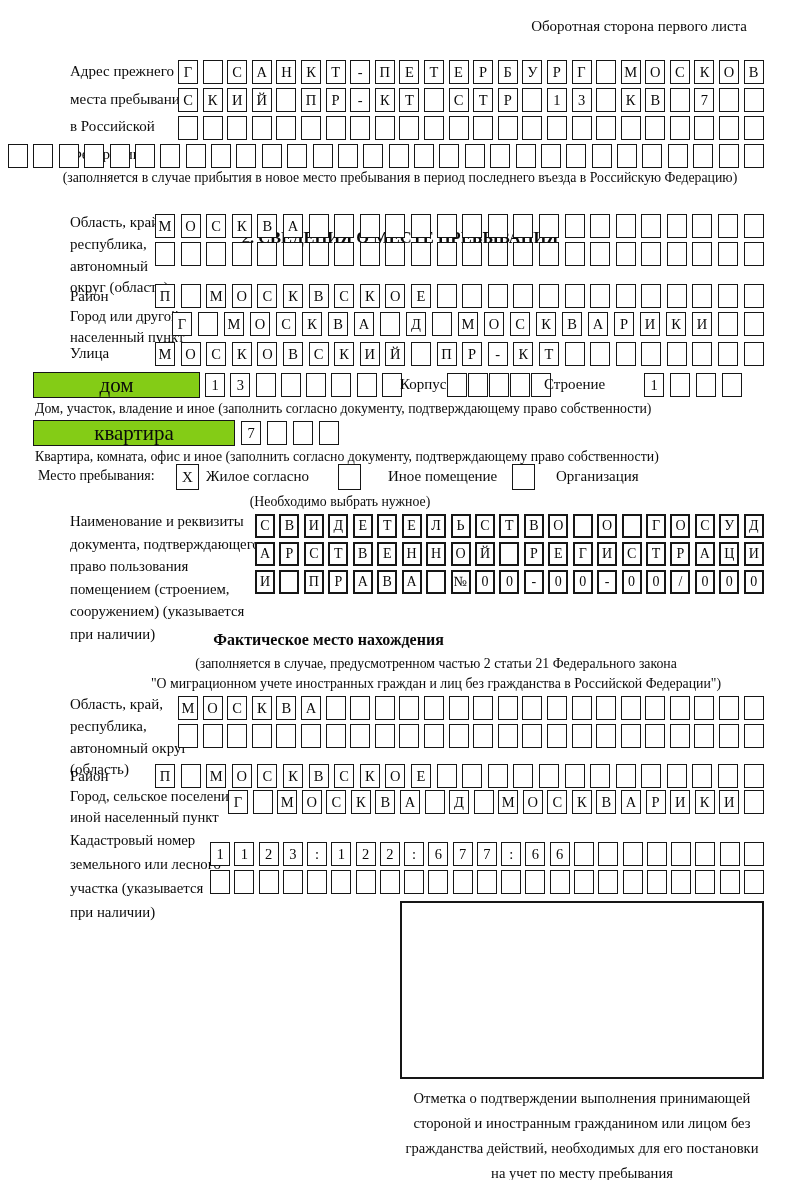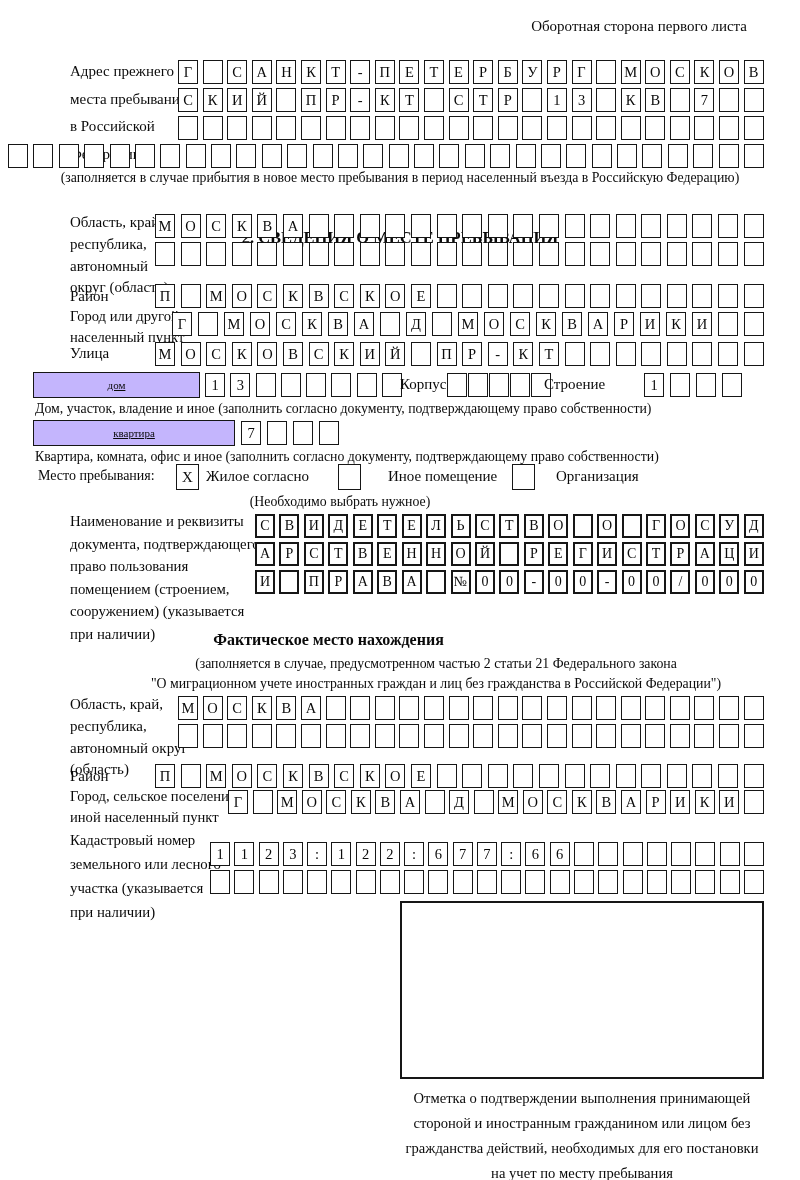--- a/index.html
+++ b/index.html
@@ -14,21 +14,21 @@
   .hdr { font-weight:bold; font-size:16.5px;margin-top:37px; }
   .cellrow { display:flex; justify-content:space-between; height:24px; }
   .cell {
     width:20px; height:24px; box-sizing:border-box; flex:0 0 20px;
     border:1.6px solid #161616; display:flex; align-items:center; justify-content:center;
     font-size:14.5px; line-height:1; background:#fff;
   }
   .bold-cells .cell { border-width:2.3px; font-size:14px; }
   .labelbox {
     box-sizing:border-box; border:1.7px solid #161616; display:flex;
-    align-items:center; justify-content:center; font-size:11px; background:#c4b5fd;text-decoration:underline;
+    align-items:center; justify-content:center; font-size:21px; background:#84cc16;
   }
   .checkbox {
     box-sizing:border-box; border:1.7px solid #161616; width:23px; height:26px;
     display:flex; align-items:center; justify-content:center; font-size:15px; background:#fff;
   }
   .bigbox { box-sizing:border-box; border:2px solid #161616; background:#fff; }
 </style>
 </head>
 <body>
 
@@ -143,21 +143,21 @@
       <span class="cell"></span>
       <span class="cell"></span>
       <span class="cell"></span>
       <span class="cell"></span>
       <span class="cell"></span>
       <span class="cell"></span>
       <span class="cell"></span>
       <span class="cell"></span>
       <span class="cell"></span>
     </div>
-  <div class="abs small center" style="left:0; top:170px; width:800px;">(заполняется в случае прибытия в новое место пребывания в период населенный въезда в Российскую Федерацию)</div>
+  <div class="abs small center" style="left:0; top:170px; width:800px;">(заполняется в случае прибытия в новое место пребывания в период последнего въезда в Российскую Федерацию)</div>
 
   <div class="abs hdr center" style="left:0; top:191px; width:800px;">2. СВЕДЕНИЯ О МЕСТЕ ПРЕБЫВАНИЯ</div>
 
   <div class="abs lbl" style="left:70px; top:212px; line-height:21.8px;">Область, край,
 республика,
 автономный
 округ (область)</div>
   <div class="abs cellrow" style="left:155px; top:214px; width:609px;">
       <span class="cell">М</span>
       <span class="cell">О</span>

